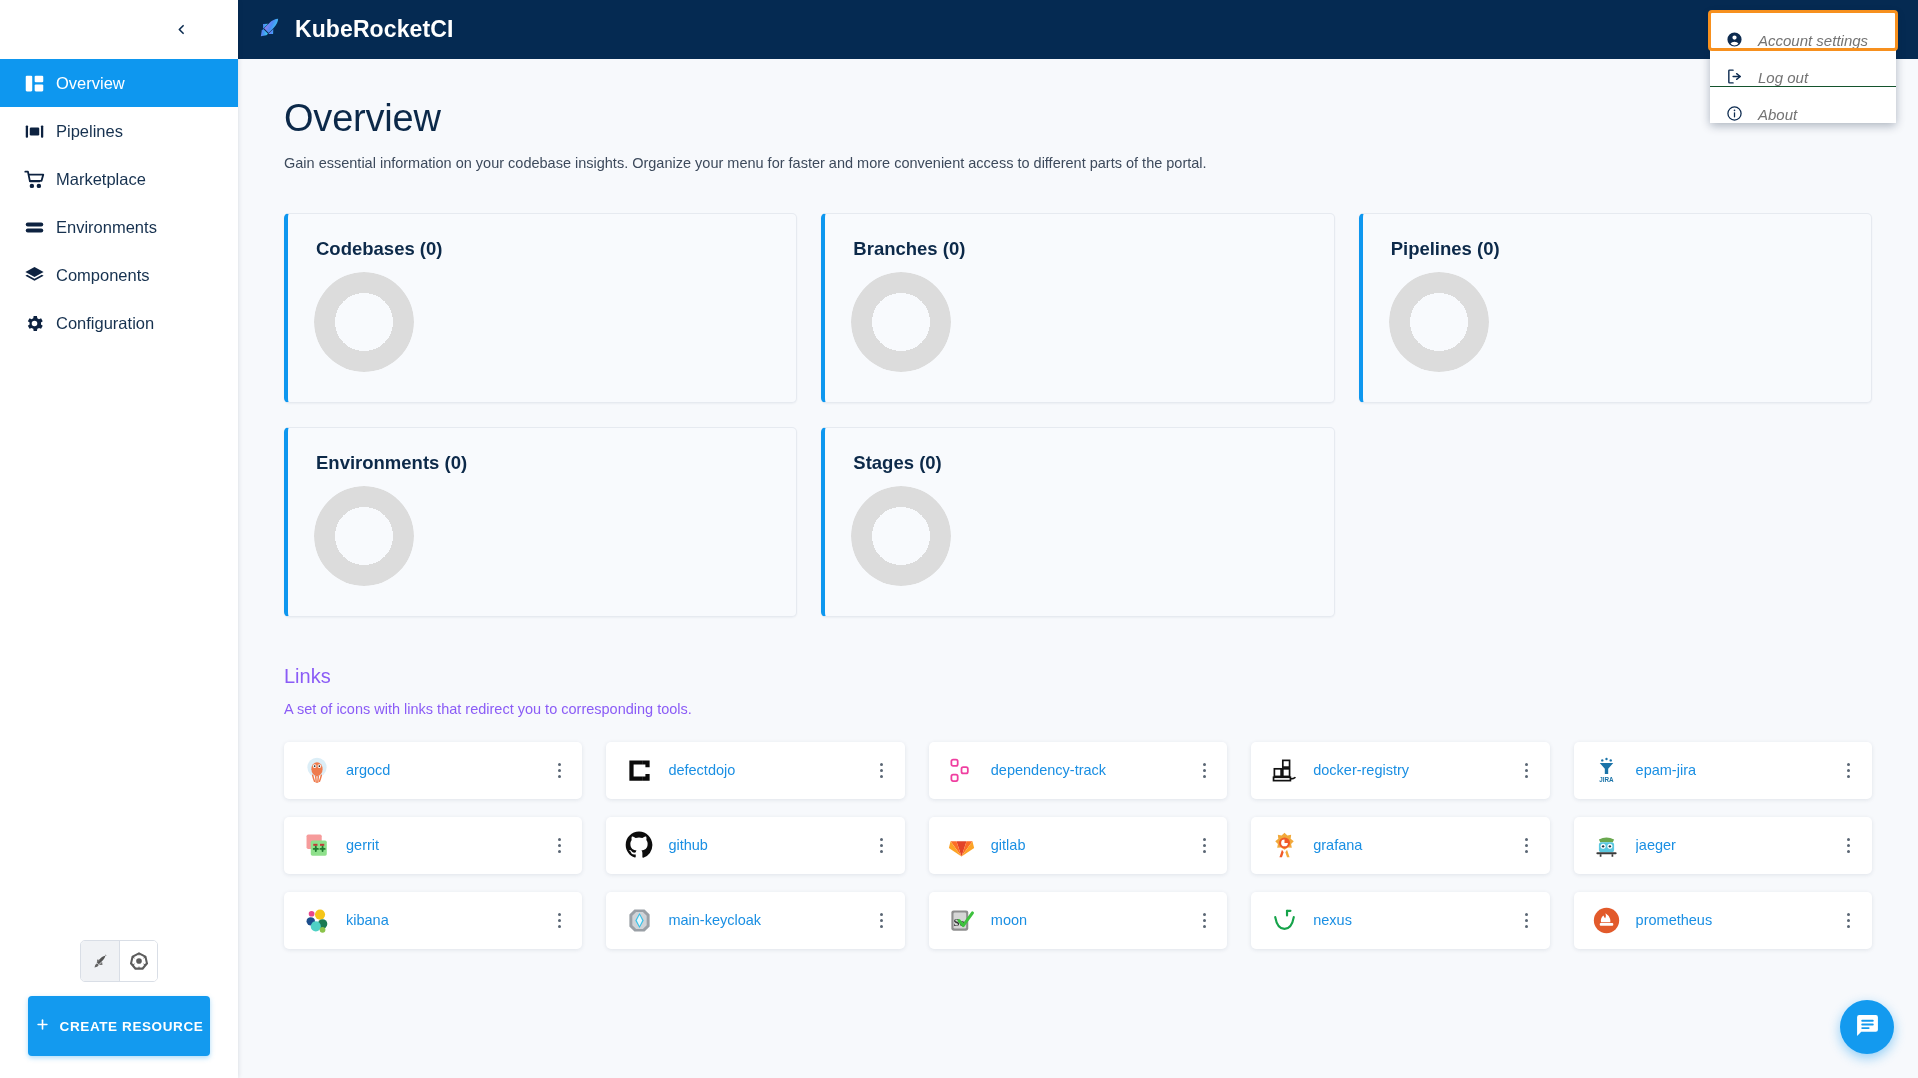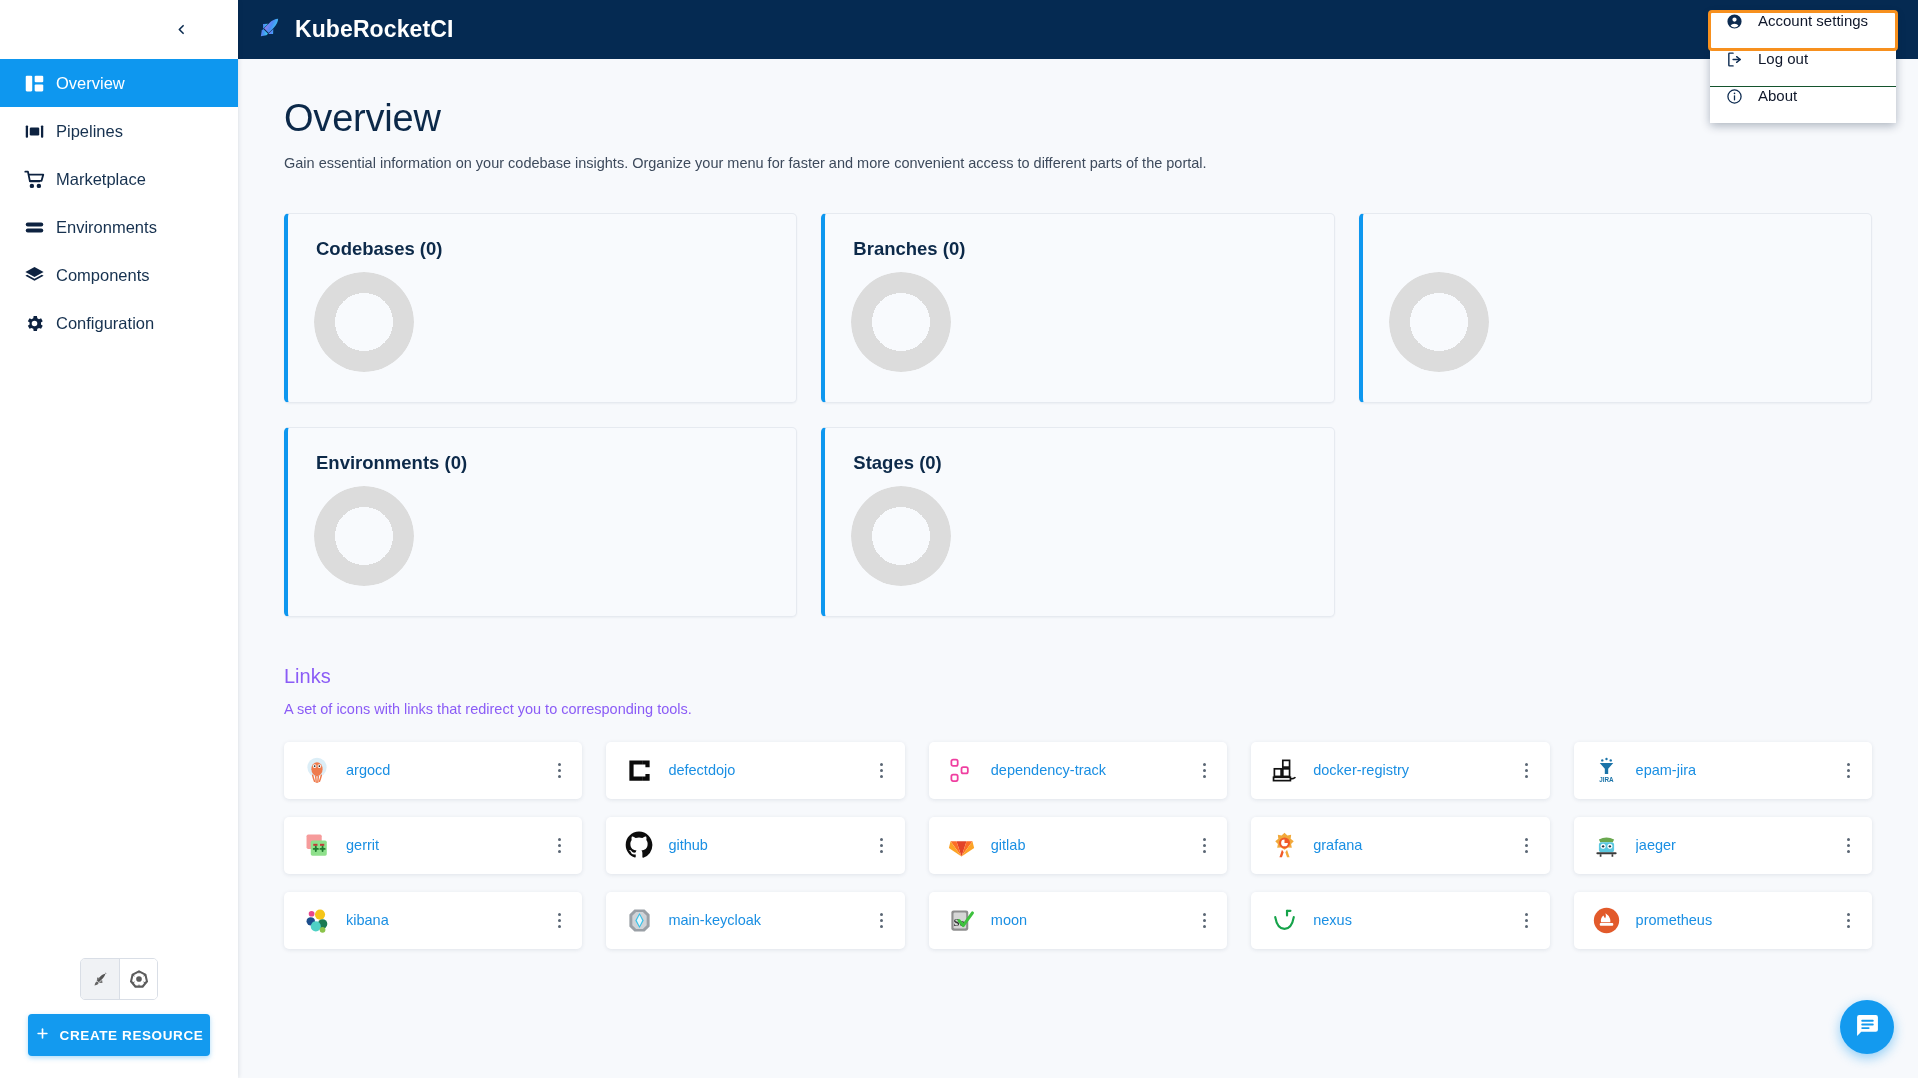--- a/index.html
+++ b/index.html
@@ -59,21 +59,21 @@
     background: #ffffff;
   }
   .mode-btn {
     width: 38px; height: 40px;
     display: flex; align-items: center; justify-content: center;
     cursor: pointer; background: #ffffff;
   }
   .mode-btn.sel { background: #f0f2f5; }
   .mode-btn + .mode-btn { border-left: 1px solid #d9dee6; }
   .create-btn {
-    width: 182px; height: 42px;
+    width: 182px; height: 60px;
     background: #139aef; color: #fff;
     border: none; border-radius: 4px;
     display: flex; align-items: center; justify-content: center; gap: 10px;
     font-size: 13.5px; font-weight: 700; letter-spacing: .6px;
     cursor: pointer;
     font-family: "Liberation Sans", sans-serif;
     box-shadow: 0 2px 5px rgba(19,154,239,.35);
   }
 
   
@@ -97,26 +97,27 @@
     width: 186px;
     background: #ffffff;
     border-radius: 3px;
     box-shadow: 0 3px 10px rgba(5,25,55,.30);
     z-index: 60;
     overflow: visible;
     padding: 0;
   }
   .menu-item {
     height: 37px;
-    display: flex; align-items: flex-start;
+    display: flex; align-items: flex-end;
     padding-left: 15px;
     gap: 14px;
-    font-size: 15px; color: #0f172a;
+    font-size: 15px; color: #737373;
     cursor: pointer;
     background: #fff;
+    font-style: italic;
   }
   .menu-item + .menu-item { border-top: 1px solid #14532d; }
   .menu-item.highlight {
     outline: 3px solid #f7901e;
     outline-offset: -1px;
     position: relative; z-index: 2;
     border-radius: 2px;
   }
   .menu-ic { width: 19px; height: 19px; display: flex; align-items: center; justify-content: center; color: #0d2b50; }
 
@@ -393,20 +394,21 @@
       <div class="stat-grid">
         <div class="stat-card">
           <div class="stat-title">Codebases (0)</div>
           <div class="donut"></div>
         </div>
         <div class="stat-card">
           <div class="stat-title">Branches (0)</div>
           <div class="donut"></div>
         </div>
         <div class="stat-card">
+          <div class="stat-title">Pipelines (0)</div>
           <div class="donut"></div>
         </div>
       </div>
 
       <div class="stat-grid row2">
         <div class="stat-card">
           <div class="stat-title">Environments (0)</div>
           <div class="donut"></div>
         </div>
         <div class="stat-card">

